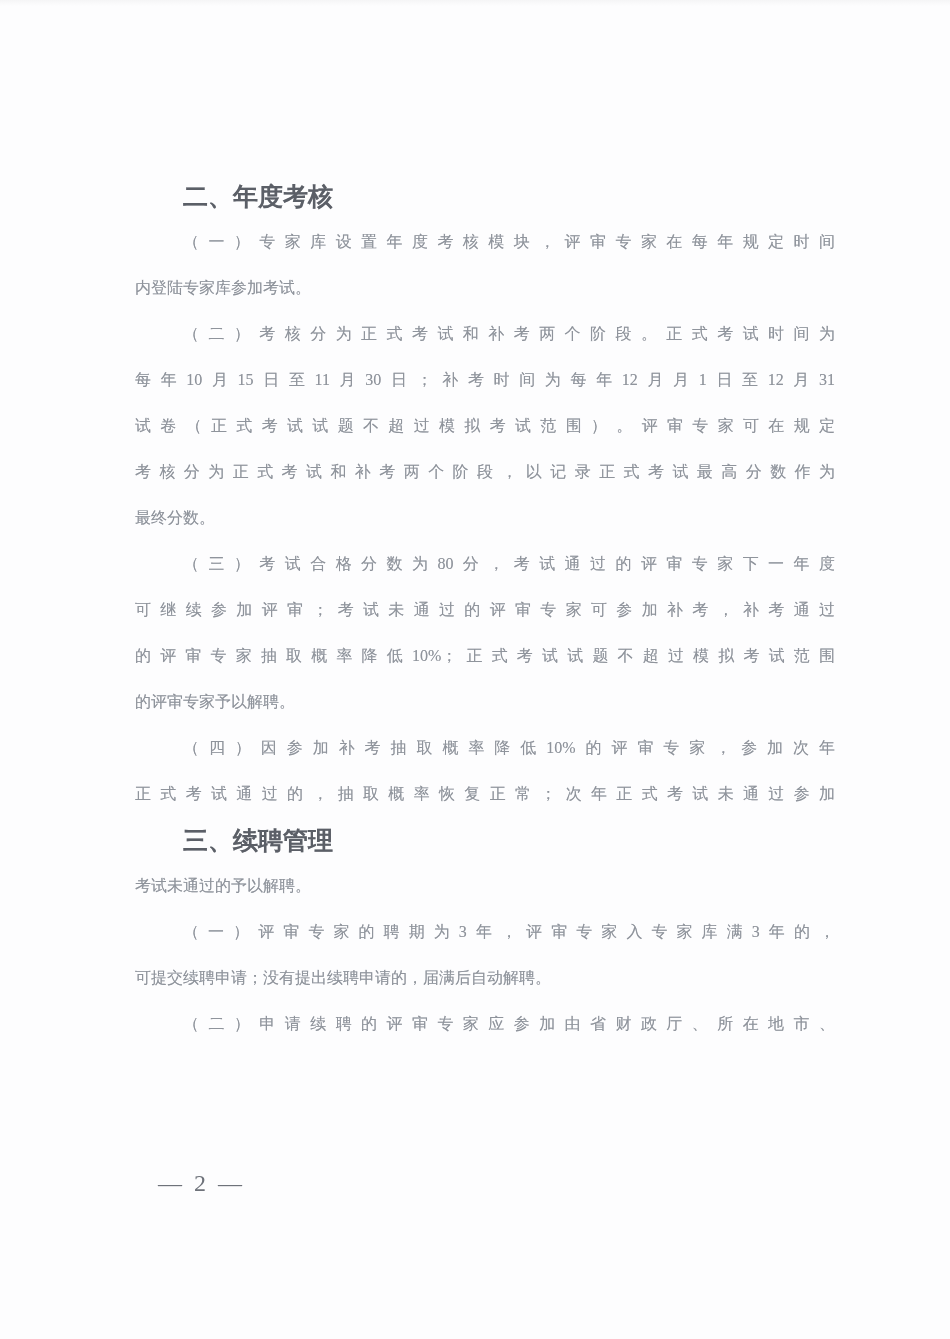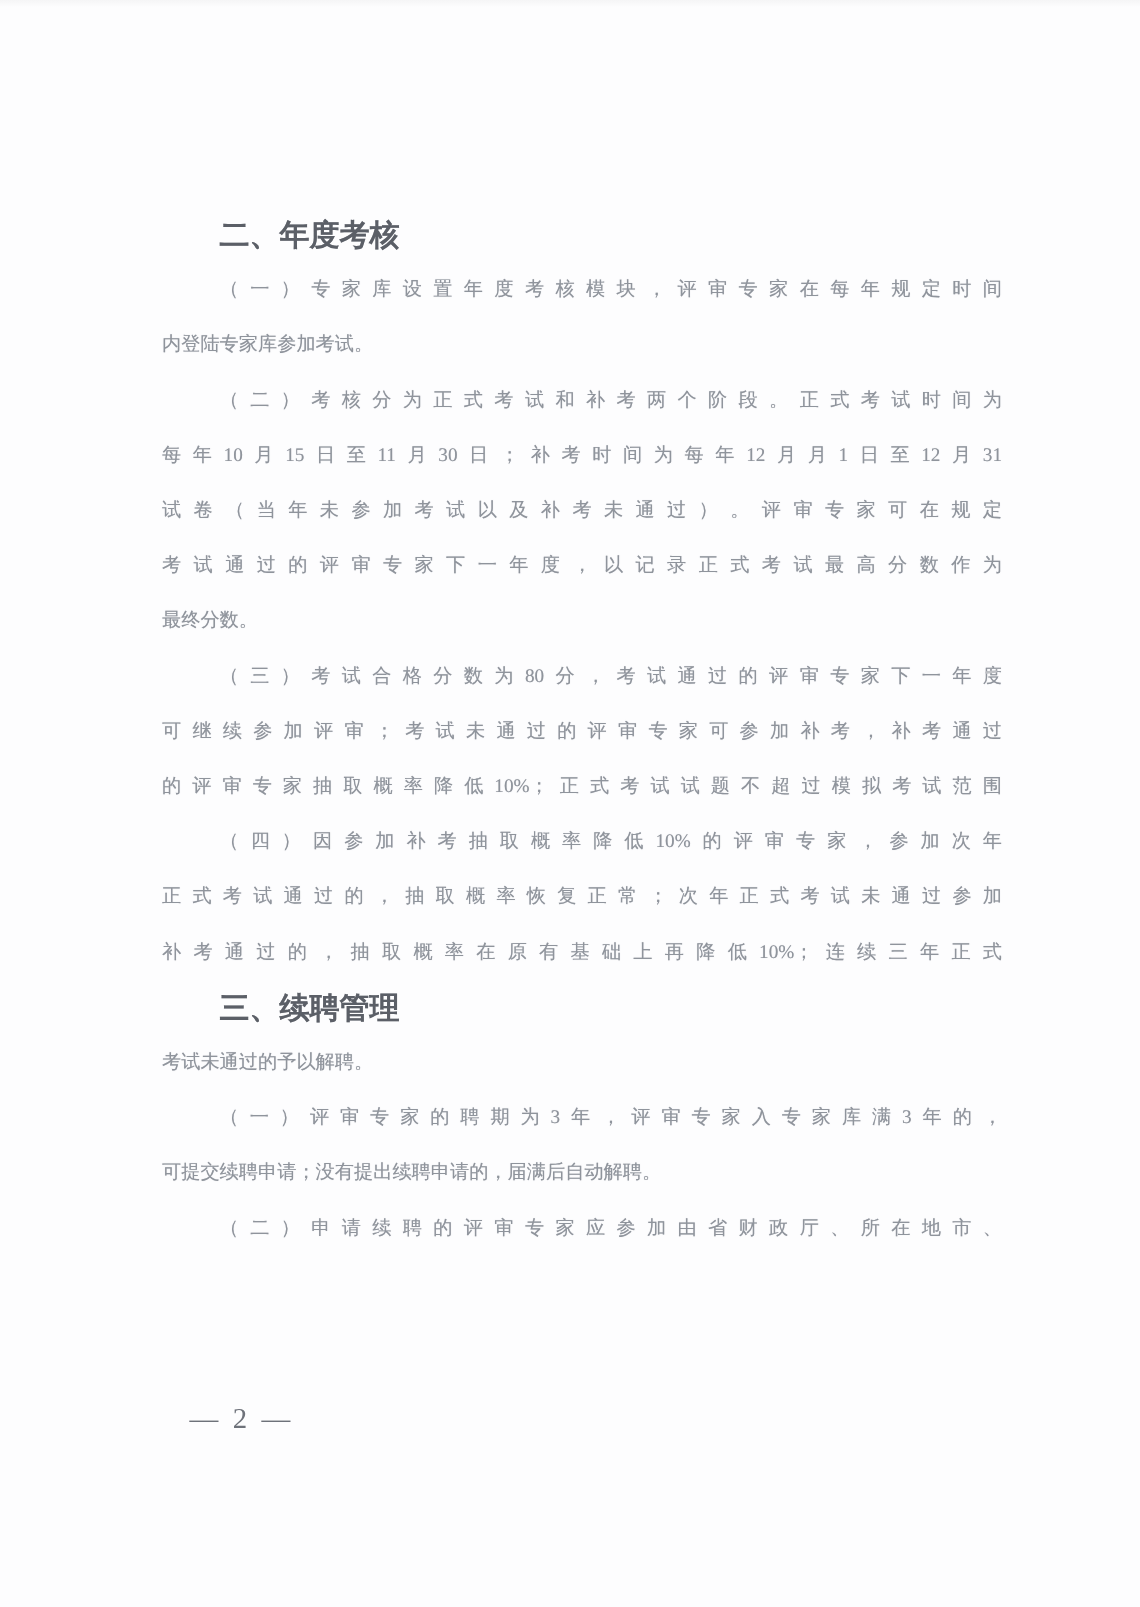--- a/index.html
+++ b/index.html
@@ -80,29 +80,29 @@
 
 <div class="page">
   <div class="scan-top-edge"></div>
 
   <div class="text-block">
     <div class="line heading indent">二、年度考核</div>
     <div class="line full indent">（一）专家库设置年度考核模块，评审专家在每年规定时间</div>
     <div class="line">内登陆专家库参加考试。</div>
     <div class="line full indent">（二）考核分为正式考试和补考两个阶段。正式考试时间为</div>
     <div class="line full">每年10月15日至11月30日；补考时间为每年12月月1日至12月31</div>
-    <div class="line full">试卷（当年未参加考试以及补考未通过）。评审专家可在规定</div>
-    <div class="line full">考试通过的评审专家下一年度，以记录正式考试最高分数作为</div>
+    <div class="line full">试卷（正式考试试题不超过模拟考试范围）。评审专家可在规定</div>
+    <div class="line full">考核分为正式考试和补考两个阶段，以记录正式考试最高分数作为</div>
     <div class="line">最终分数。</div>
     <div class="line full indent">（三）考试合格分数为80分，考试通过的评审专家下一年度</div>
     <div class="line full">可继续参加评审；考试未通过的评审专家可参加补考，补考通过</div>
     <div class="line full">的评审专家抽取概率降低10%；正式考试试题不超过模拟考试范围</div>
+    <div class="line">的评审专家予以解聘。</div>
     <div class="line full indent">（四）因参加补考抽取概率降低10%的评审专家，参加次年</div>
     <div class="line full">正式考试通过的，抽取概率恢复正常；次年正式考试未通过参加</div>
-    <div class="line full">补考通过的，抽取概率在原有基础上再降低10%；连续三年正式</div>
     <div class="line heading indent">三、续聘管理</div>
     <div class="line">考试未通过的予以解聘。</div>
     <div class="line full indent">（一）评审专家的聘期为3年，评审专家入专家库满3年的，</div>
     <div class="line">可提交续聘申请；没有提出续聘申请的，届满后自动解聘。</div>
     <div class="line full indent">（二）申请续聘的评审专家应参加由省财政厅、所在地市、</div>
   </div>
 
   <div class="page-number">— 2 —</div>
 
   <div class="speck"></div>

